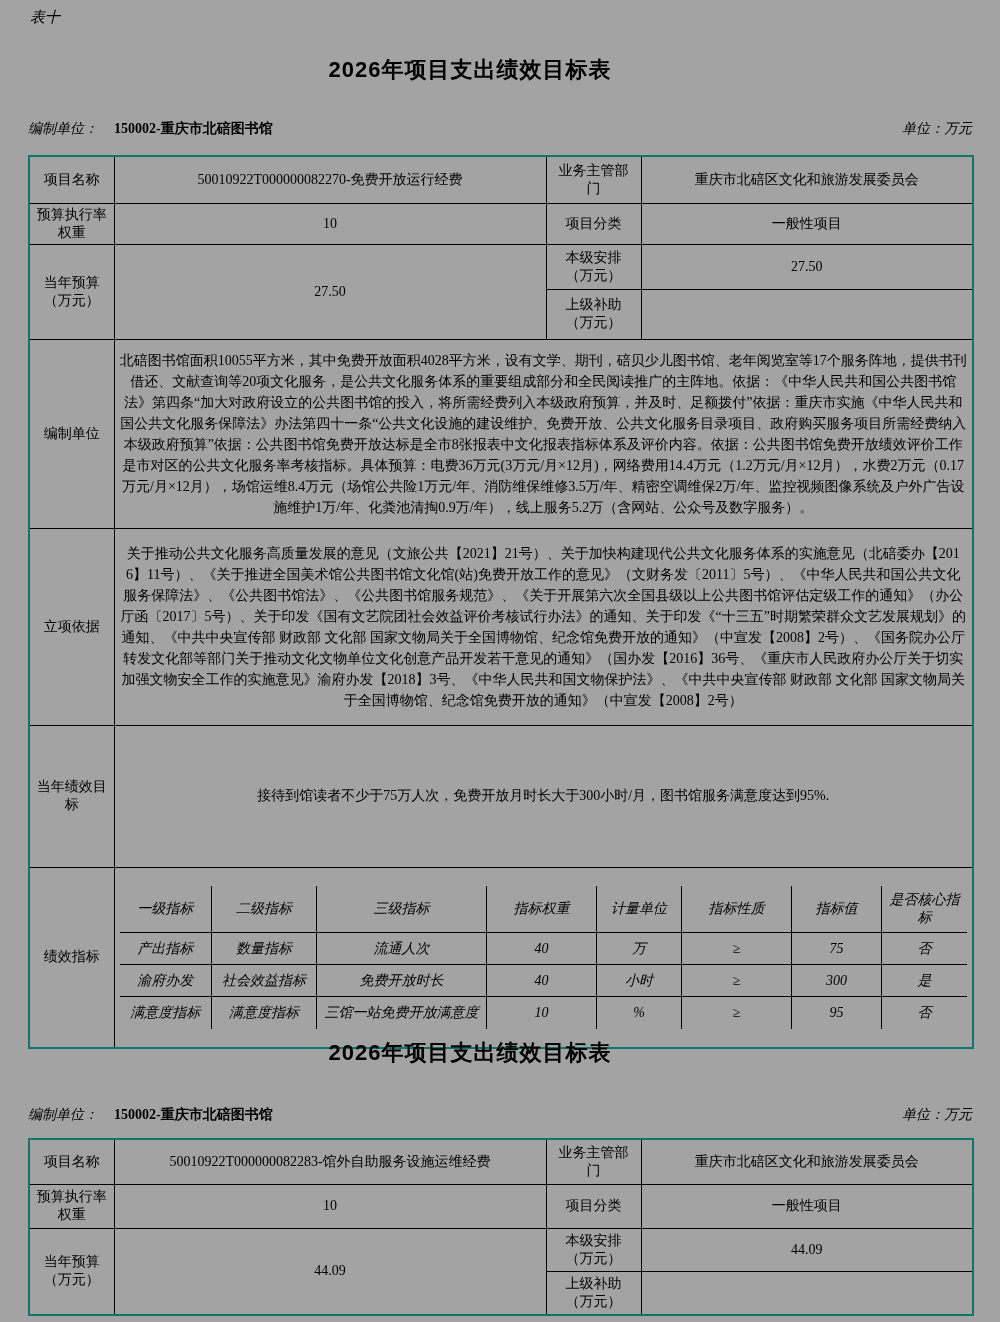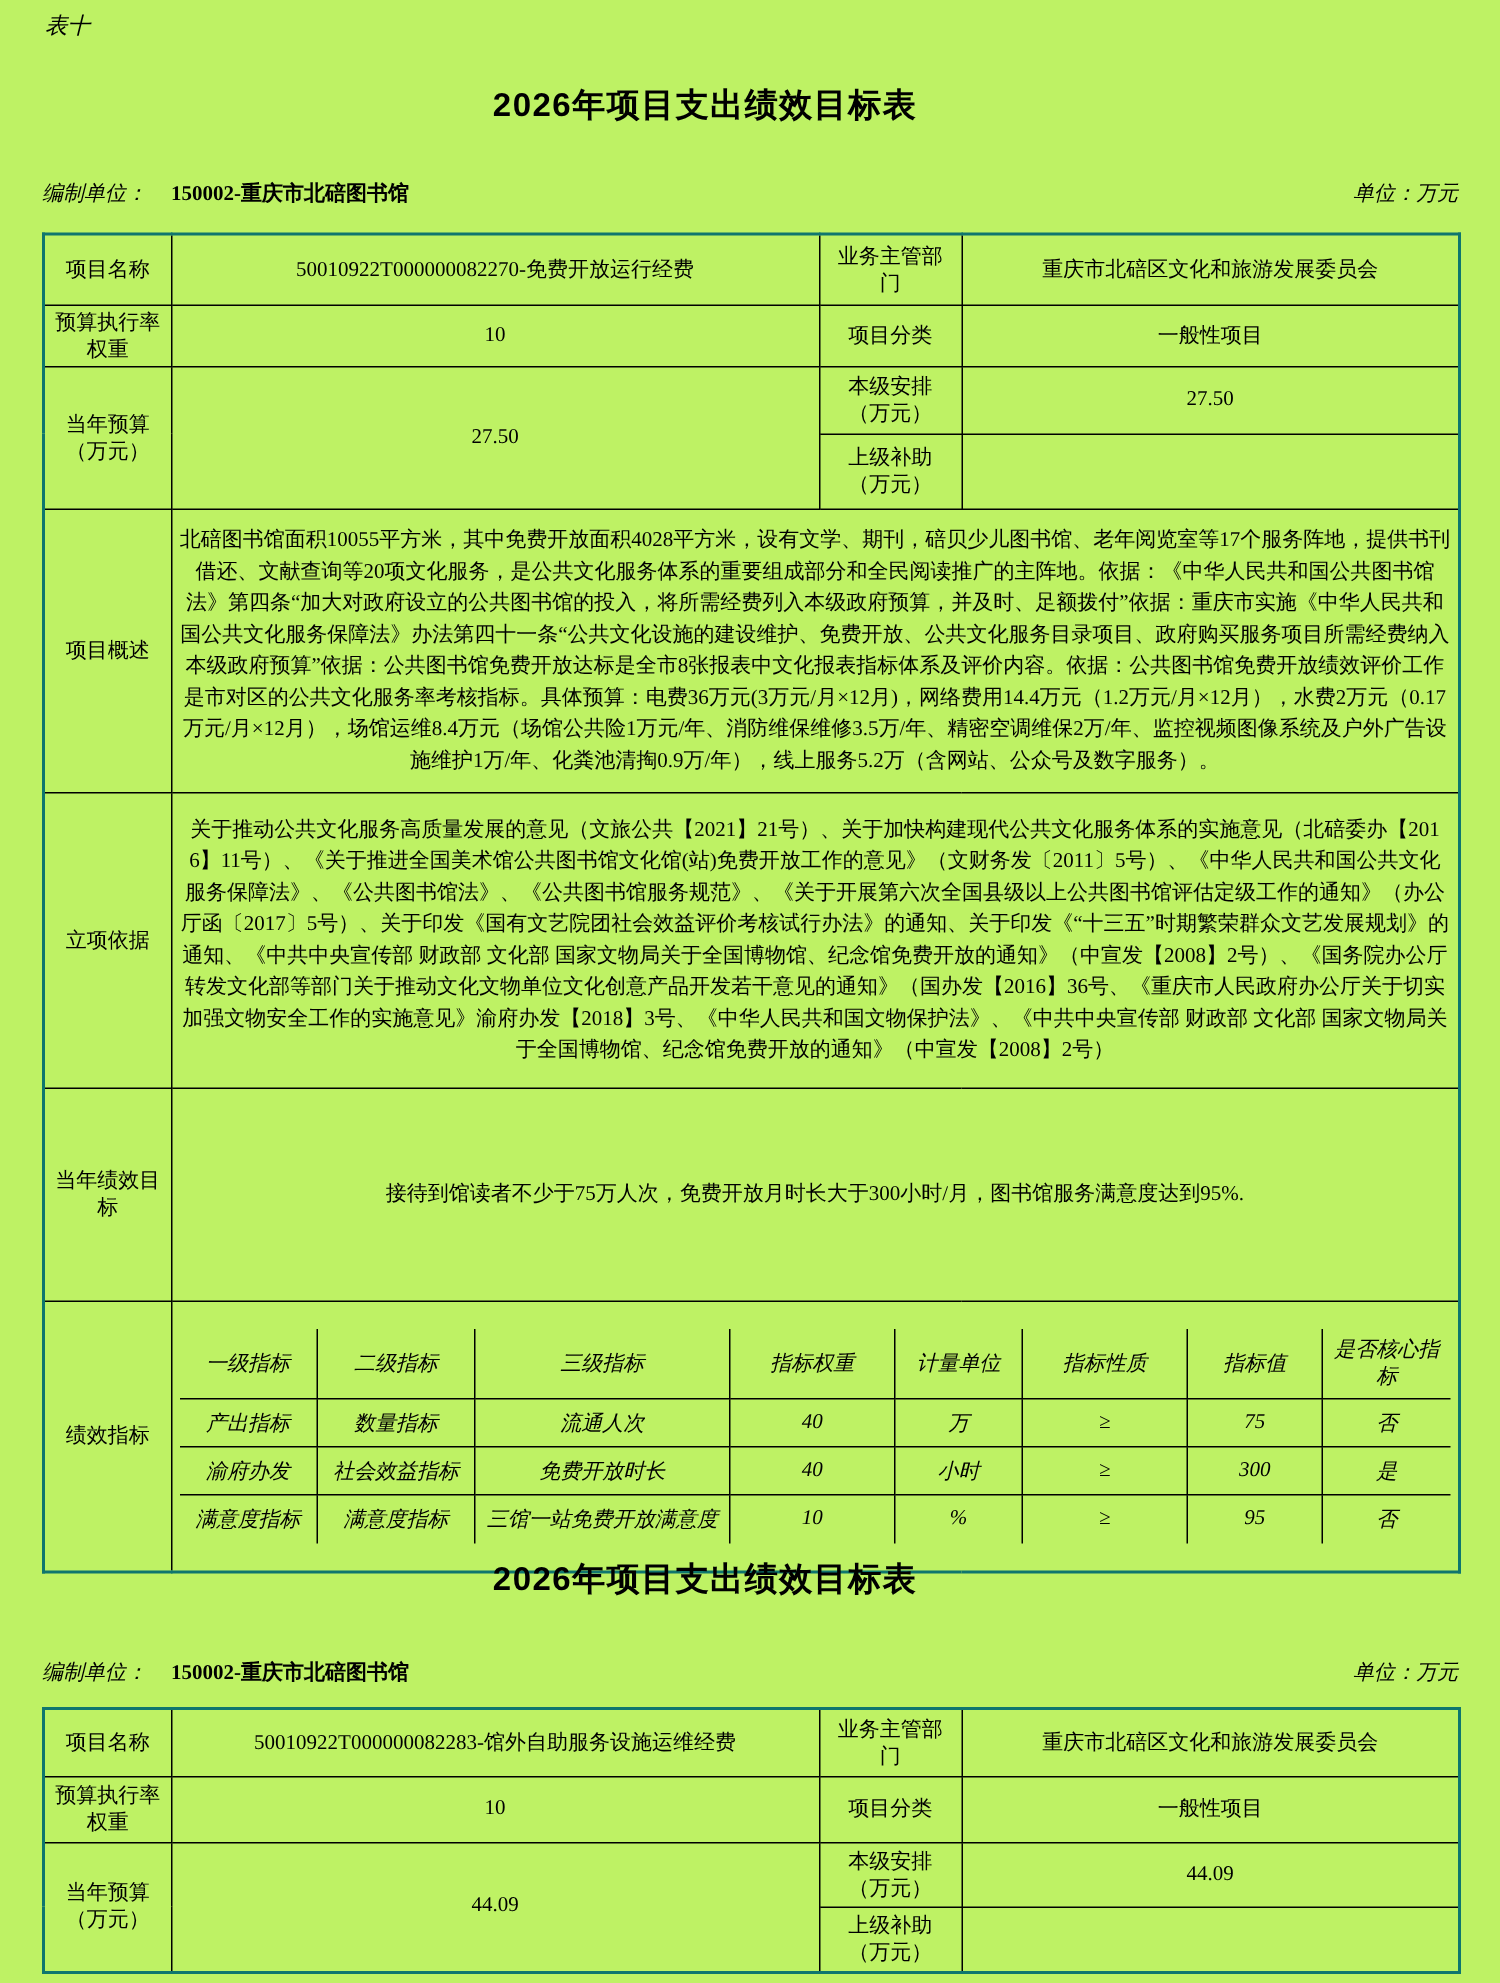--- a/index.html
+++ b/index.html
@@ -1,17 +1,17 @@
 <!DOCTYPE html>
 <html><head>
 <meta charset="utf-8">
 <style>
   html,body { margin:0; padding:0; background:#ffffff; }
   body { width:1000px; height:1322px; font-family:"Liberation Serif","DejaVu Serif",serif; color:#000; }
-  .page { position:relative; width:1000px; height:1322px; overflow:hidden; background:#bef264; }
+  .page { position:relative; width:1000px; height:1322px; overflow:hidden; background:#a3a3a3; }
 
   .corner { position:absolute; left:30px; top:8px; font-size:15px; font-style:italic; }
 
   .doc-title { position:absolute; left:0; width:940px; text-align:center; font-size:22px; font-weight:bold; letter-spacing:1px; font-family:"Liberation Sans","DejaVu Sans",sans-serif; }
   .t1-title { top:55px; }
   .t2-title { top:1038px; }
 
   .meta-row { position:absolute; left:28px; width:944px; display:flex; justify-content:space-between; font-size:14px; }
   .t1-meta { top:120px; }
   .t2-meta { top:1106px; }
@@ -81,21 +81,21 @@
       <td>本级安排
 （万元）</td>
       <td>27.50</td>
     </tr>
     <tr style="height:50px">
       <td>上级补助
 （万元）</td>
       <td></td>
     </tr>
     <tr style="height:189px">
-      <td>项目概述</td>
+      <td>编制单位</td>
       <td colspan="3" class="para">北碚图书馆面积10055平方米，其中免费开放面积4028平方米，设有文学、期刊，碚贝少儿图书馆、老年阅览室等17个服务阵地，提供书刊借还、文献查询等20项文化服务，是公共文化服务体系的重要组成部分和全民阅读推广的主阵地。依据：《中华人民共和国公共图书馆法》第四条“加大对政府设立的公共图书馆的投入，将所需经费列入本级政府预算，并及时、足额拨付”依据：重庆市实施《中华人民共和国公共文化服务保障法》办法第四十一条“公共文化设施的建设维护、免费开放、公共文化服务目录项目、政府购买服务项目所需经费纳入本级政府预算”依据：公共图书馆免费开放达标是全市8张报表中文化报表指标体系及评价内容。依据：公共图书馆免费开放绩效评价工作是市对区的公共文化服务率考核指标。具体预算：电费36万元(3万元/月×12月)，网络费用14.4万元（1.2万元/月×12月），水费2万元（0.17万元/月×12月），场馆运维8.4万元（场馆公共险1万元/年、消防维保维修3.5万/年、精密空调维保2万/年、监控视频图像系统及户外广告设施维护1万/年、化粪池清掏0.9万/年），线上服务5.2万（含网站、公众号及数字服务）。</td>
     </tr>
     <tr style="height:197px">
       <td>立项依据</td>
       <td colspan="3" class="para">关于推动公共文化服务高质量发展的意见（文旅公共【2021】21号）、关于加快构建现代公共文化服务体系的实施意见（北碚委办【2016】11号）、《关于推进全国美术馆公共图书馆文化馆(站)免费开放工作的意见》（文财务发〔2011〕5号）、《中华人民共和国公共文化服务保障法》、《公共图书馆法》、《公共图书馆服务规范》、《关于开展第六次全国县级以上公共图书馆评估定级工作的通知》（办公厅函〔2017〕5号）、关于印发《国有文艺院团社会效益评价考核试行办法》的通知、关于印发《“十三五”时期繁荣群众文艺发展规划》的通知、《中共中央宣传部 财政部 文化部 国家文物局关于全国博物馆、纪念馆免费开放的通知》（中宣发【2008】2号）、《国务院办公厅转发文化部等部门关于推动文化文物单位文化创意产品开发若干意见的通知》（国办发【2016】36号、《重庆市人民政府办公厅关于切实加强文物安全工作的实施意见》渝府办发【2018】3号、《中华人民共和国文物保护法》、《中共中央宣传部 财政部 文化部 国家文物局关于全国博物馆、纪念馆免费开放的通知》（中宣发【2008】2号）</td>
     </tr>
     <tr style="height:142px">
       <td>当年绩效目
 标</td>
       <td colspan="3" class="goal">接待到馆读者不少于75万人次，免费开放月时长大于300小时/月，图书馆服务满意度达到95%.</td>

